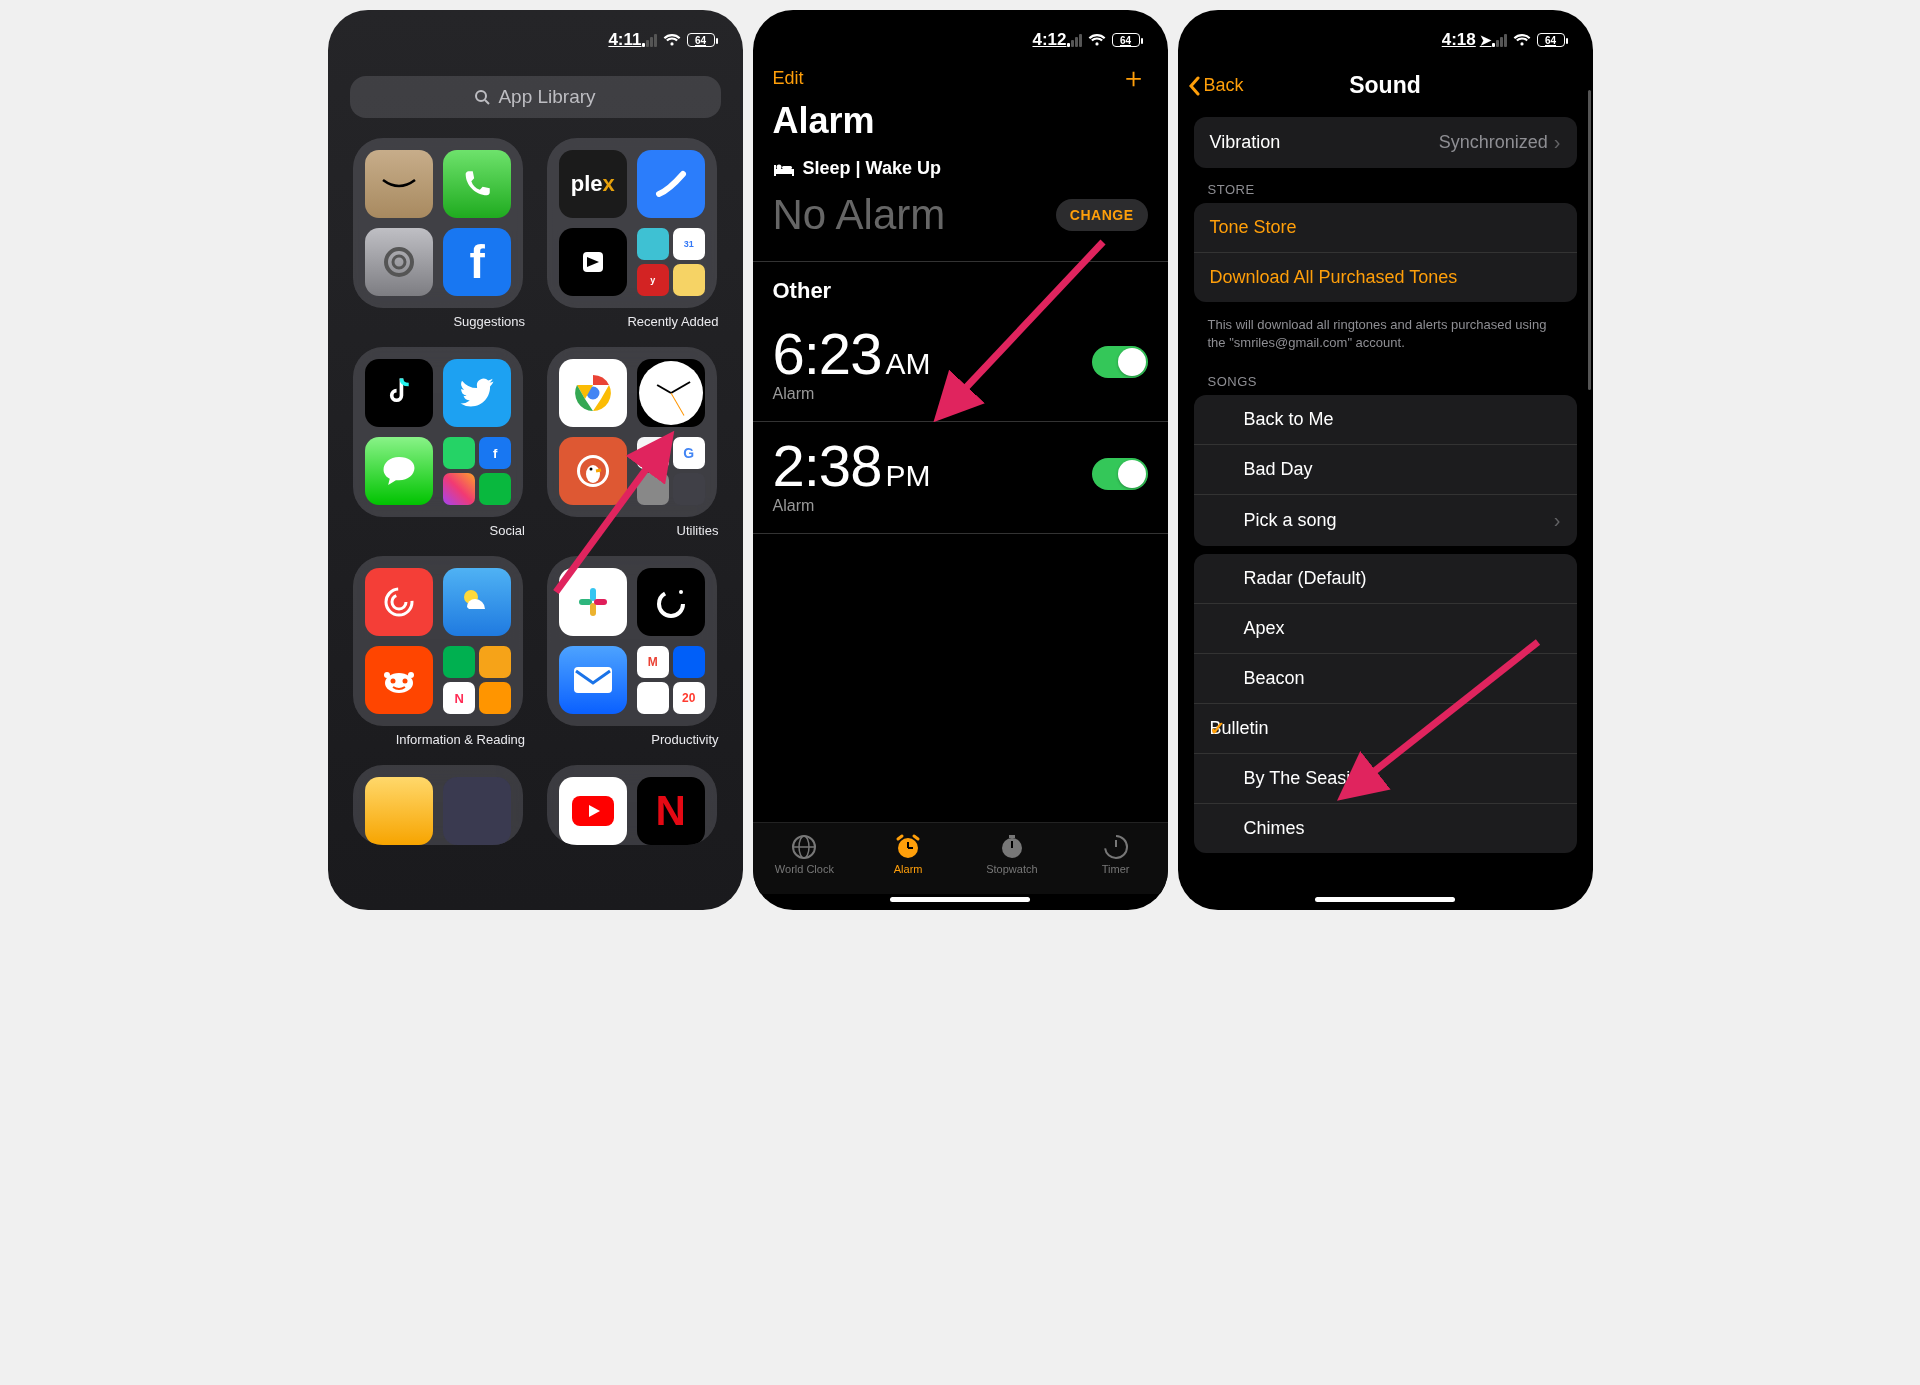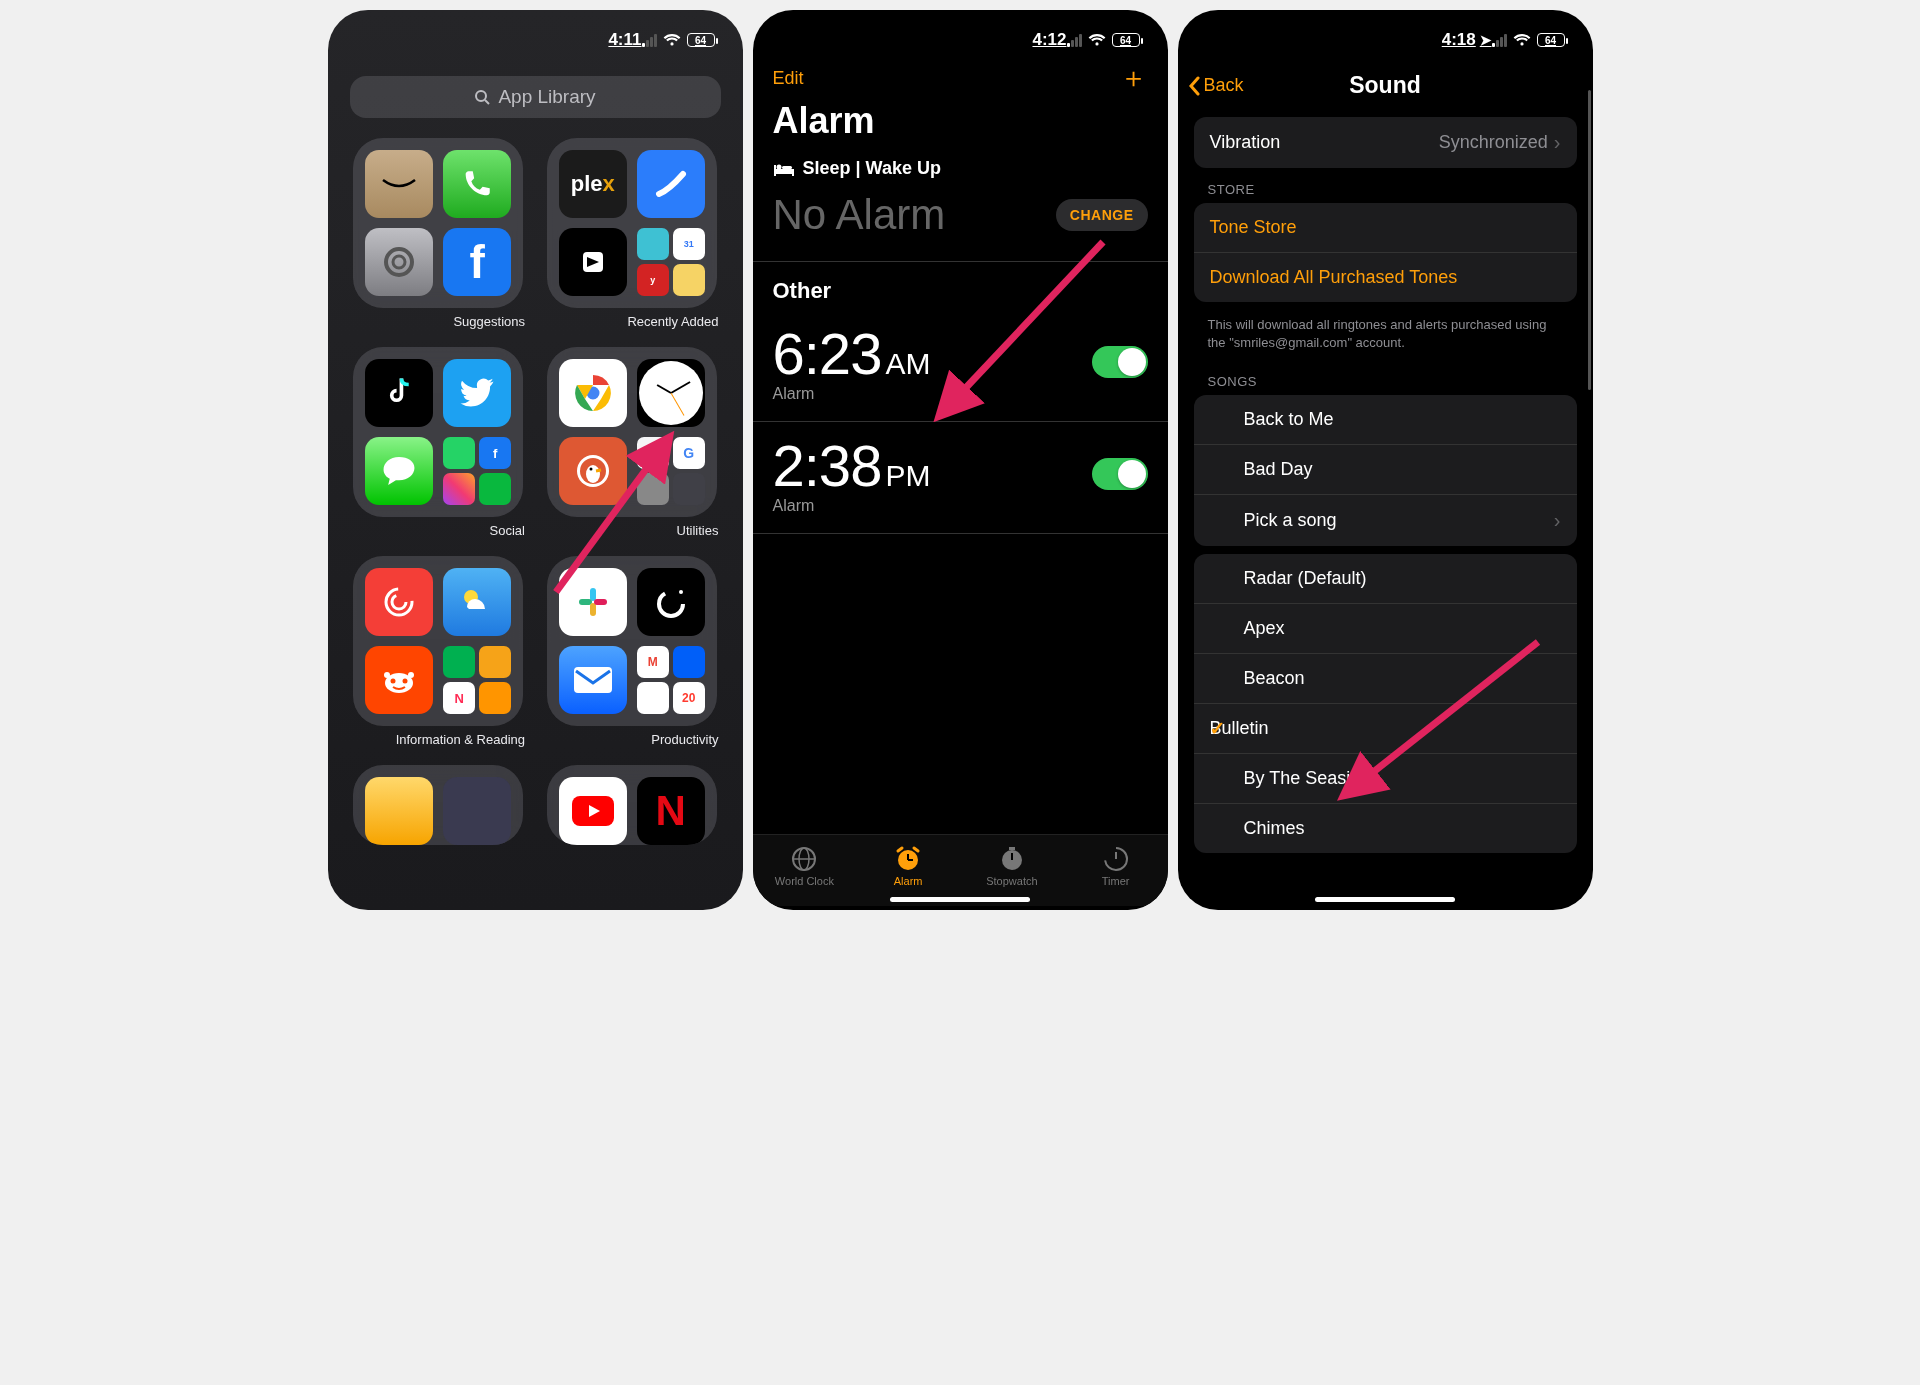--- a/index.html
+++ b/index.html
@@ -43,21 +43,21 @@
   .change-pill { background:#2c2c2e; color:#ff9f0a; font-weight:700; font-size:14px; padding:8px 14px; border-radius:20px; letter-spacing:0.5px;}
   .other-header { font-size:22px; font-weight:700; padding:16px 20px 6px;}
   .alarm-row { border-bottom:0.5px solid #333; padding:10px 20px 18px; display:flex; justify-content:space-between; align-items:center;}
   .alarm-time { display:flex; align-items:baseline; gap:4px;}
   .alarm-hh { font-size:58px; font-weight:200; letter-spacing:-1px;}
   .alarm-ampm { font-size:30px; font-weight:300;}
   .alarm-sub { font-size:16px; color:#999; margin-top:-2px;}
   .toggle { width:56px; height:32px; background:#34c759; border-radius:16px; position:relative;}
   .toggle::after { content:""; width:28px; height:28px; background:#fff; border-radius:50%; position:absolute; right:2px; top:2px; box-shadow:0 1px 3px rgba(0,0,0,0.3);}
   
-  .tabbar { position:absolute; bottom:4px; left:0; right:0; height:72px; background:#0d0d0d; display:flex; justify-content:space-around; align-items:flex-start; padding-top:10px; border-top:0.5px solid #222;}
+  .tabbar { position:absolute; bottom:16px; left:0; right:0; height:72px; background:#0d0d0d; display:flex; justify-content:space-around; align-items:flex-start; padding-top:10px; border-top:0.5px solid #222;}
   .tab-item { display:flex; flex-direction:column; align-items:center; gap:2px; font-size:11px; color:#777; width:90px;}
   .tab-item.active { color:#ff9f0a; }
   .tab-icon { width:28px; height:28px; display:flex; align-items:center; justify-content:center;}
   .home-indicator { position:absolute; bottom:8px; left:50%; transform:translateX(-50%); width:140px; height:5px; background:#fff; border-radius:3px;}
 
   
   .phone3 { background:#000; }
   .nav3 { display:flex; align-items:center; justify-content:center; padding:14px 0 18px; position:relative;}
   .back-btn { position:absolute; left:10px; display:flex; align-items:center; gap:4px; color:#ff9f0a; font-size:18px;}
   .nav-title { font-size:23px; font-weight:600;}

